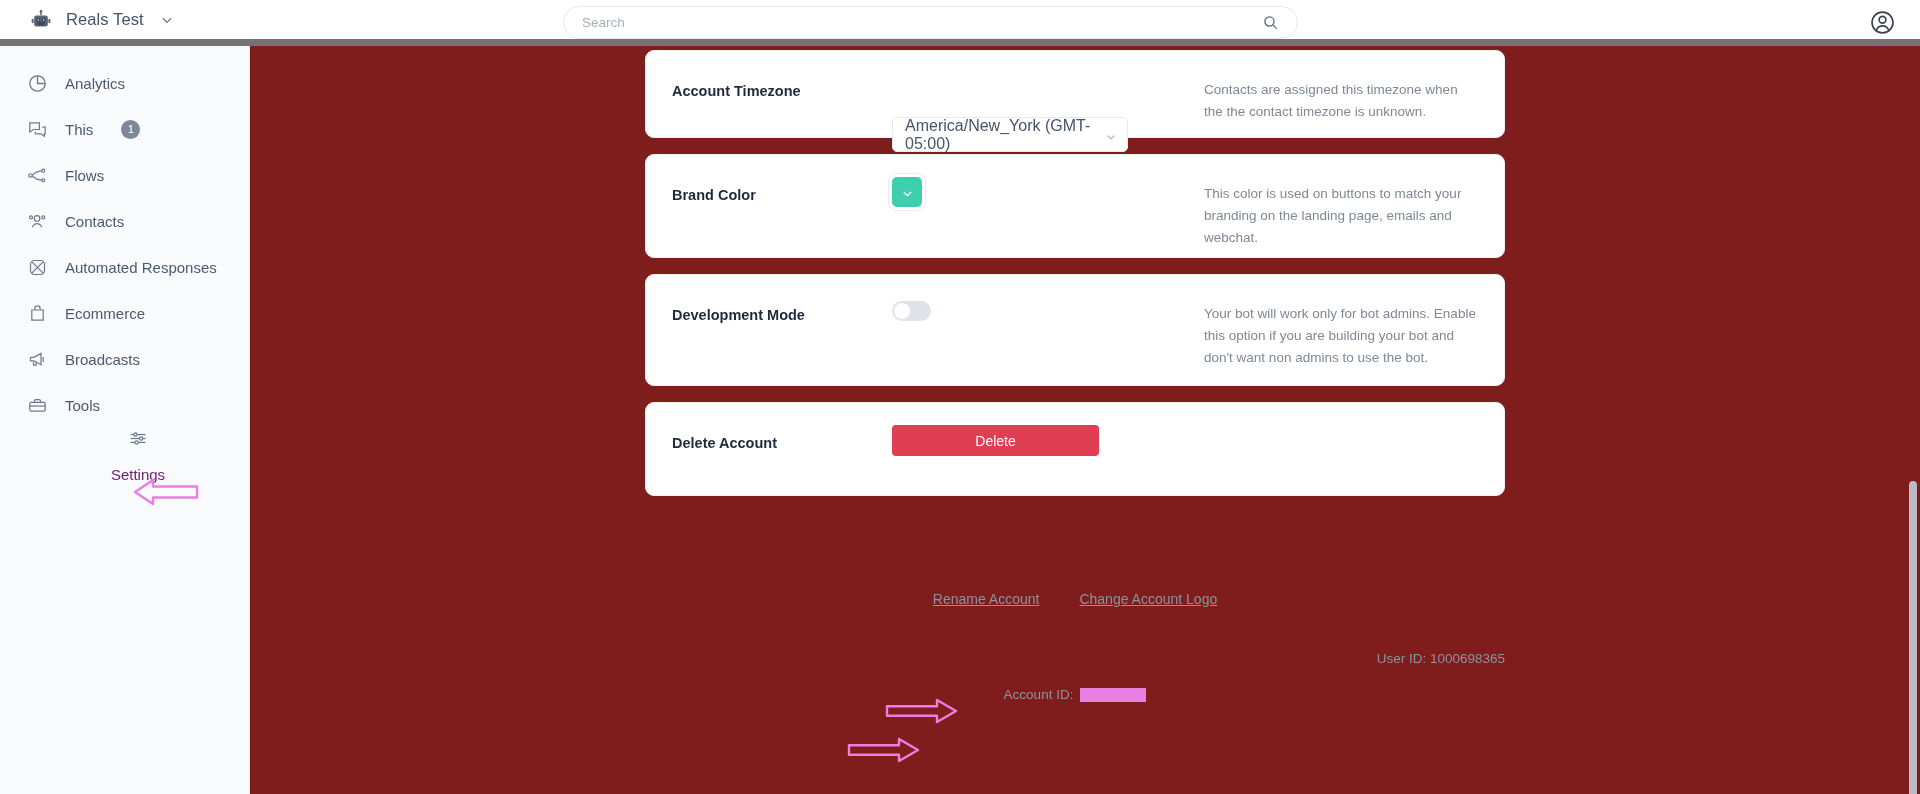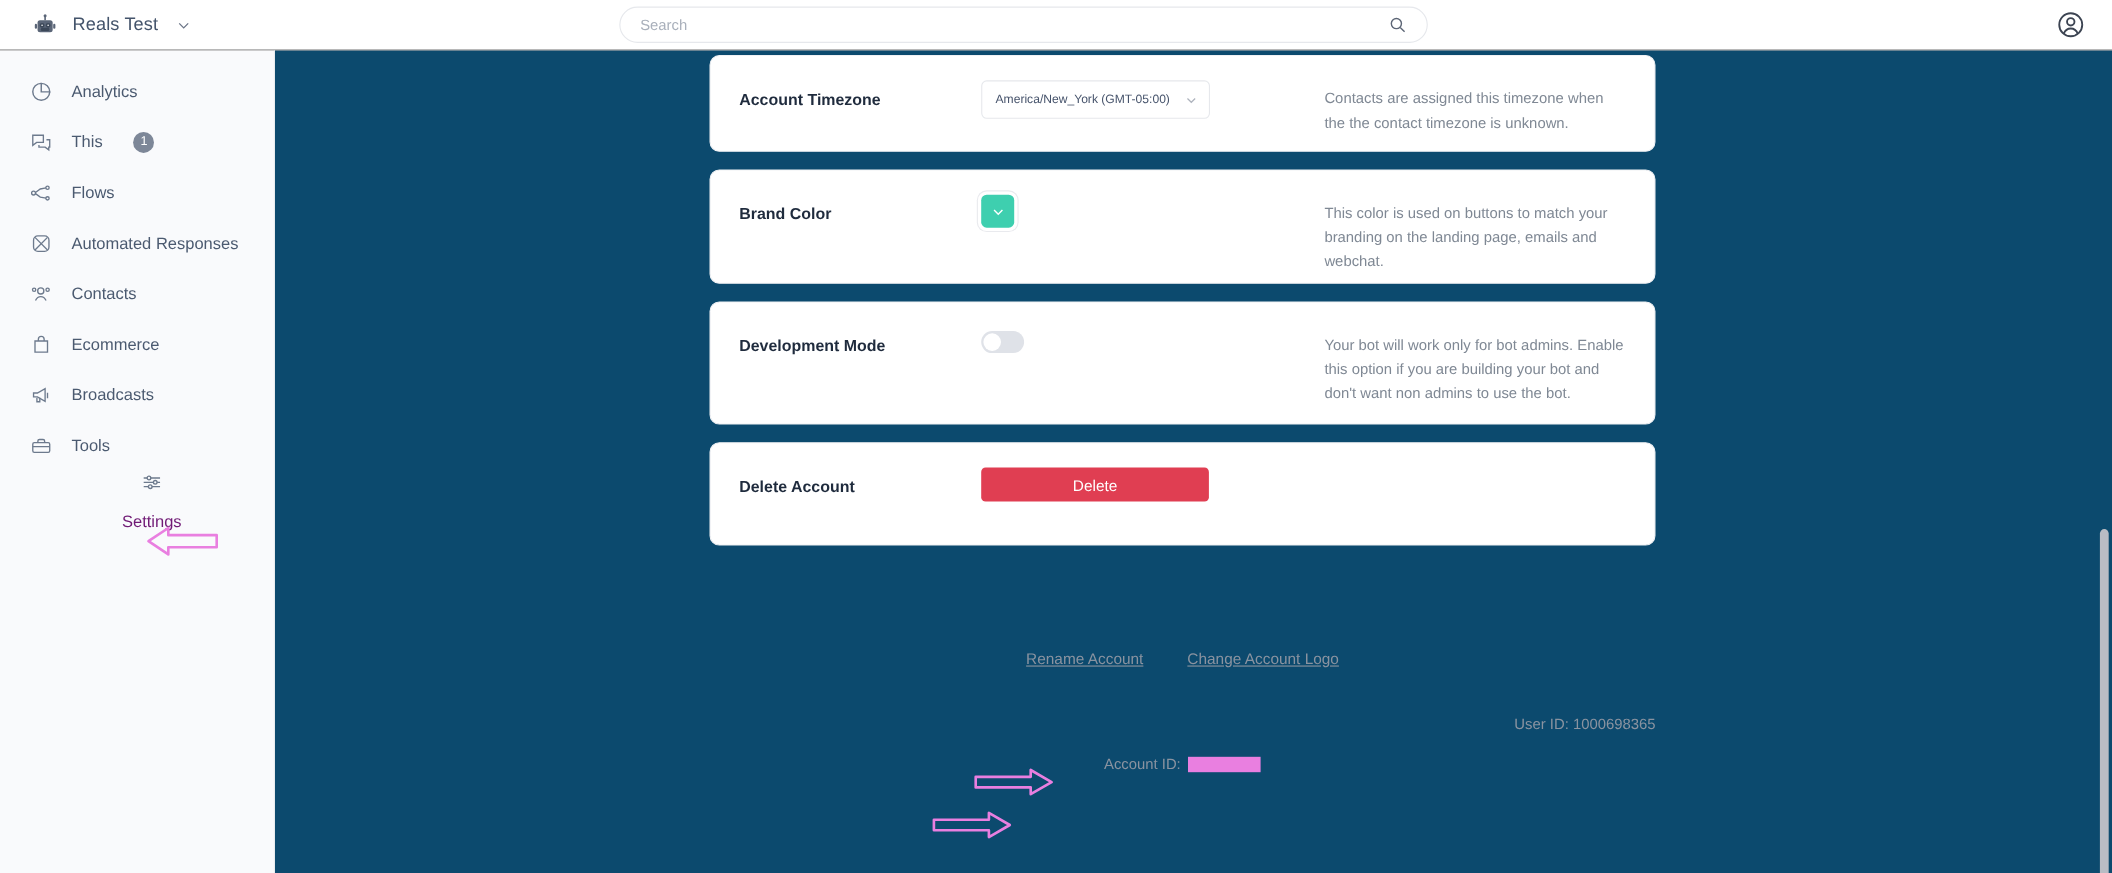--- a/index.html
+++ b/index.html
@@ -7,21 +7,21 @@
     width: 1920px; height: 794px;
     font-family: "Liberation Sans", sans-serif;
     background: #ffffff;
     overflow: hidden;
   }
   #app { position: relative; width: 1920px; height: 794px; }
 
   
   .topbar {
     position: absolute; top: 0; left: 0; width: 1920px; height: 46px;
-    background: #ffffff; border-bottom: 1px solid #737373;
+    background: #ffffff; border-bottom: 7px solid #737373;
     display: flex; align-items: center;
   }
   .brand { display: flex; align-items: center; gap: 14px; padding-left: 30px; width: 420px; }
   .bot-icon { width: 22px; height: 22px; display: block; }
   .brand-name { font-size: 16.5px; color: #44546b; letter-spacing: .1px; }
   .brand-caret { width: 14px; height: 14px; display: block; margin-left: 2px; }
 
   .searchwrap { position: absolute; left: 563px; top: 6px; width: 735px; height: 33px; }
   .searchbox {
     width: 100%; height: 100%; border: 1px solid #e6e8ec; border-radius: 17px;
@@ -51,44 +51,44 @@
   .badge {
     min-width: 19px; height: 19px; border-radius: 10px; background: #7d8798;
     color: #fff; font-size: 11.5px; display: inline-flex;
     align-items: center; justify-content: center; margin-left: 11px; padding: 0 5px;
   }
   .arrow-settings { position: absolute; left: 133px; top: 429px; width: 66px; height: 34px; }
 
   
   .main {
     position: absolute; top: 46px; left: 250px; width: 1670px; height: 748px;
-    background: #0c4a6e; overflow: hidden;
+    background: #7f1d1d; overflow: hidden;
   }
   .content { width: 1670px; padding: 0; }
 
   .card {
     position: absolute; left: 395px; width: 860px;
     background: #ffffff; border-radius: 9px;
     border: 1px solid #f0f1f4;
   }
   .card-row { display: flex; align-items: flex-start; height: 100%; padding: 0 26px; }
   .row-label {
     width: 220px; font-size: 14.5px; font-weight: bold; color: #1f2b3d;
     padding-top: 32px;
   }
   .row-control { width: 280px; padding-top: 22px; }
   .row-desc {
     flex: 1; font-size: 13.5px; color: #7f8894; line-height: 22px;
     padding-top: 28px; padding-left: 32px;
   }
 
   .tz-select {
-    width: 208px; height: 35px; border: 1px solid #e6e8ec; border-radius: 5px;
+    width: 236px; height: 35px; border: 1px solid #e6e8ec; border-radius: 5px;
     background: #fff; display: flex; align-items: center; justify-content: space-between;
-    padding: 0 10px 0 12px; font-size: 11px; color: #46536b; cursor: pointer;
+    padding: 0 10px 0 12px; font-size: 16px; color: #46536b; cursor: pointer; margin-top: 44px;
   }
   .tz-caret { width: 12px; height: 12px; display: block; opacity: .55; }
 
   .color-swatch {
     width: 30px; height: 30px; border-radius: 5px;
     display: flex; align-items: center; justify-content: center;
     cursor: pointer; box-shadow: 0 0 0 3px #ffffff, 0 0 0 4px #e9eaee;
   }
   .sw-caret { width: 13px; height: 13px; display: block; }
 
@@ -213,38 +213,38 @@
           <path d="M6 11.4l5-3.6 6 -1.1"></path>
           <path d="M6 12.6l5 3.6 6 1.1"></path>
         </svg>
       </span>
       <span>Flows</span>
     </div>
 
     <div class="nav-item">
       <span class="ico">
         <svg viewBox="0 0 24 24" width="21" height="21" fill="none" stroke="#6d7a8d" stroke-width="1.4">
-          <rect x="4" y="4" width="16" height="16" rx="4.5"></rect>
-          <line x1="5.5" y1="5.5" x2="18.5" y2="18.5"></line>
-          <line x1="18.5" y1="5.5" x2="5.5" y2="18.5"></line>
-        </svg>
-      </span>
-      <span>Automated Responses</span>
-    </div>
-
-    <div class="nav-item">
-      <span class="ico">
-        <svg viewBox="0 0 24 24" width="21" height="21" fill="none" stroke="#6d7a8d" stroke-width="1.4">
           <circle cx="11.5" cy="8.5" r="3.2"></circle>
           <path d="M6 18.5c1.3-2.7 3.2-4 5.5-4s4.2 1.3 5.5 4"></path>
           <circle cx="4.6" cy="7.3" r="1.7"></circle>
           <circle cx="18.6" cy="7.3" r="1.7"></circle>
         </svg>
       </span>
       <span>Contacts</span>
+    </div>
+
+    <div class="nav-item">
+      <span class="ico">
+        <svg viewBox="0 0 24 24" width="21" height="21" fill="none" stroke="#6d7a8d" stroke-width="1.4">
+          <rect x="4" y="4" width="16" height="16" rx="4.5"></rect>
+          <line x1="5.5" y1="5.5" x2="18.5" y2="18.5"></line>
+          <line x1="18.5" y1="5.5" x2="5.5" y2="18.5"></line>
+        </svg>
+      </span>
+      <span>Automated Responses</span>
     </div>
 
     <div class="nav-item">
       <span class="ico">
         <svg viewBox="0 0 24 24" width="21" height="21" fill="none" stroke="#6d7a8d" stroke-width="1.4">
           <path d="M5.5 8h13v11.5h-13z"></path>
           <path d="M9 8V6.2a3 3 0 0 1 6 0V8"></path>
         </svg>
       </span>
       <span>Ecommerce</span>

